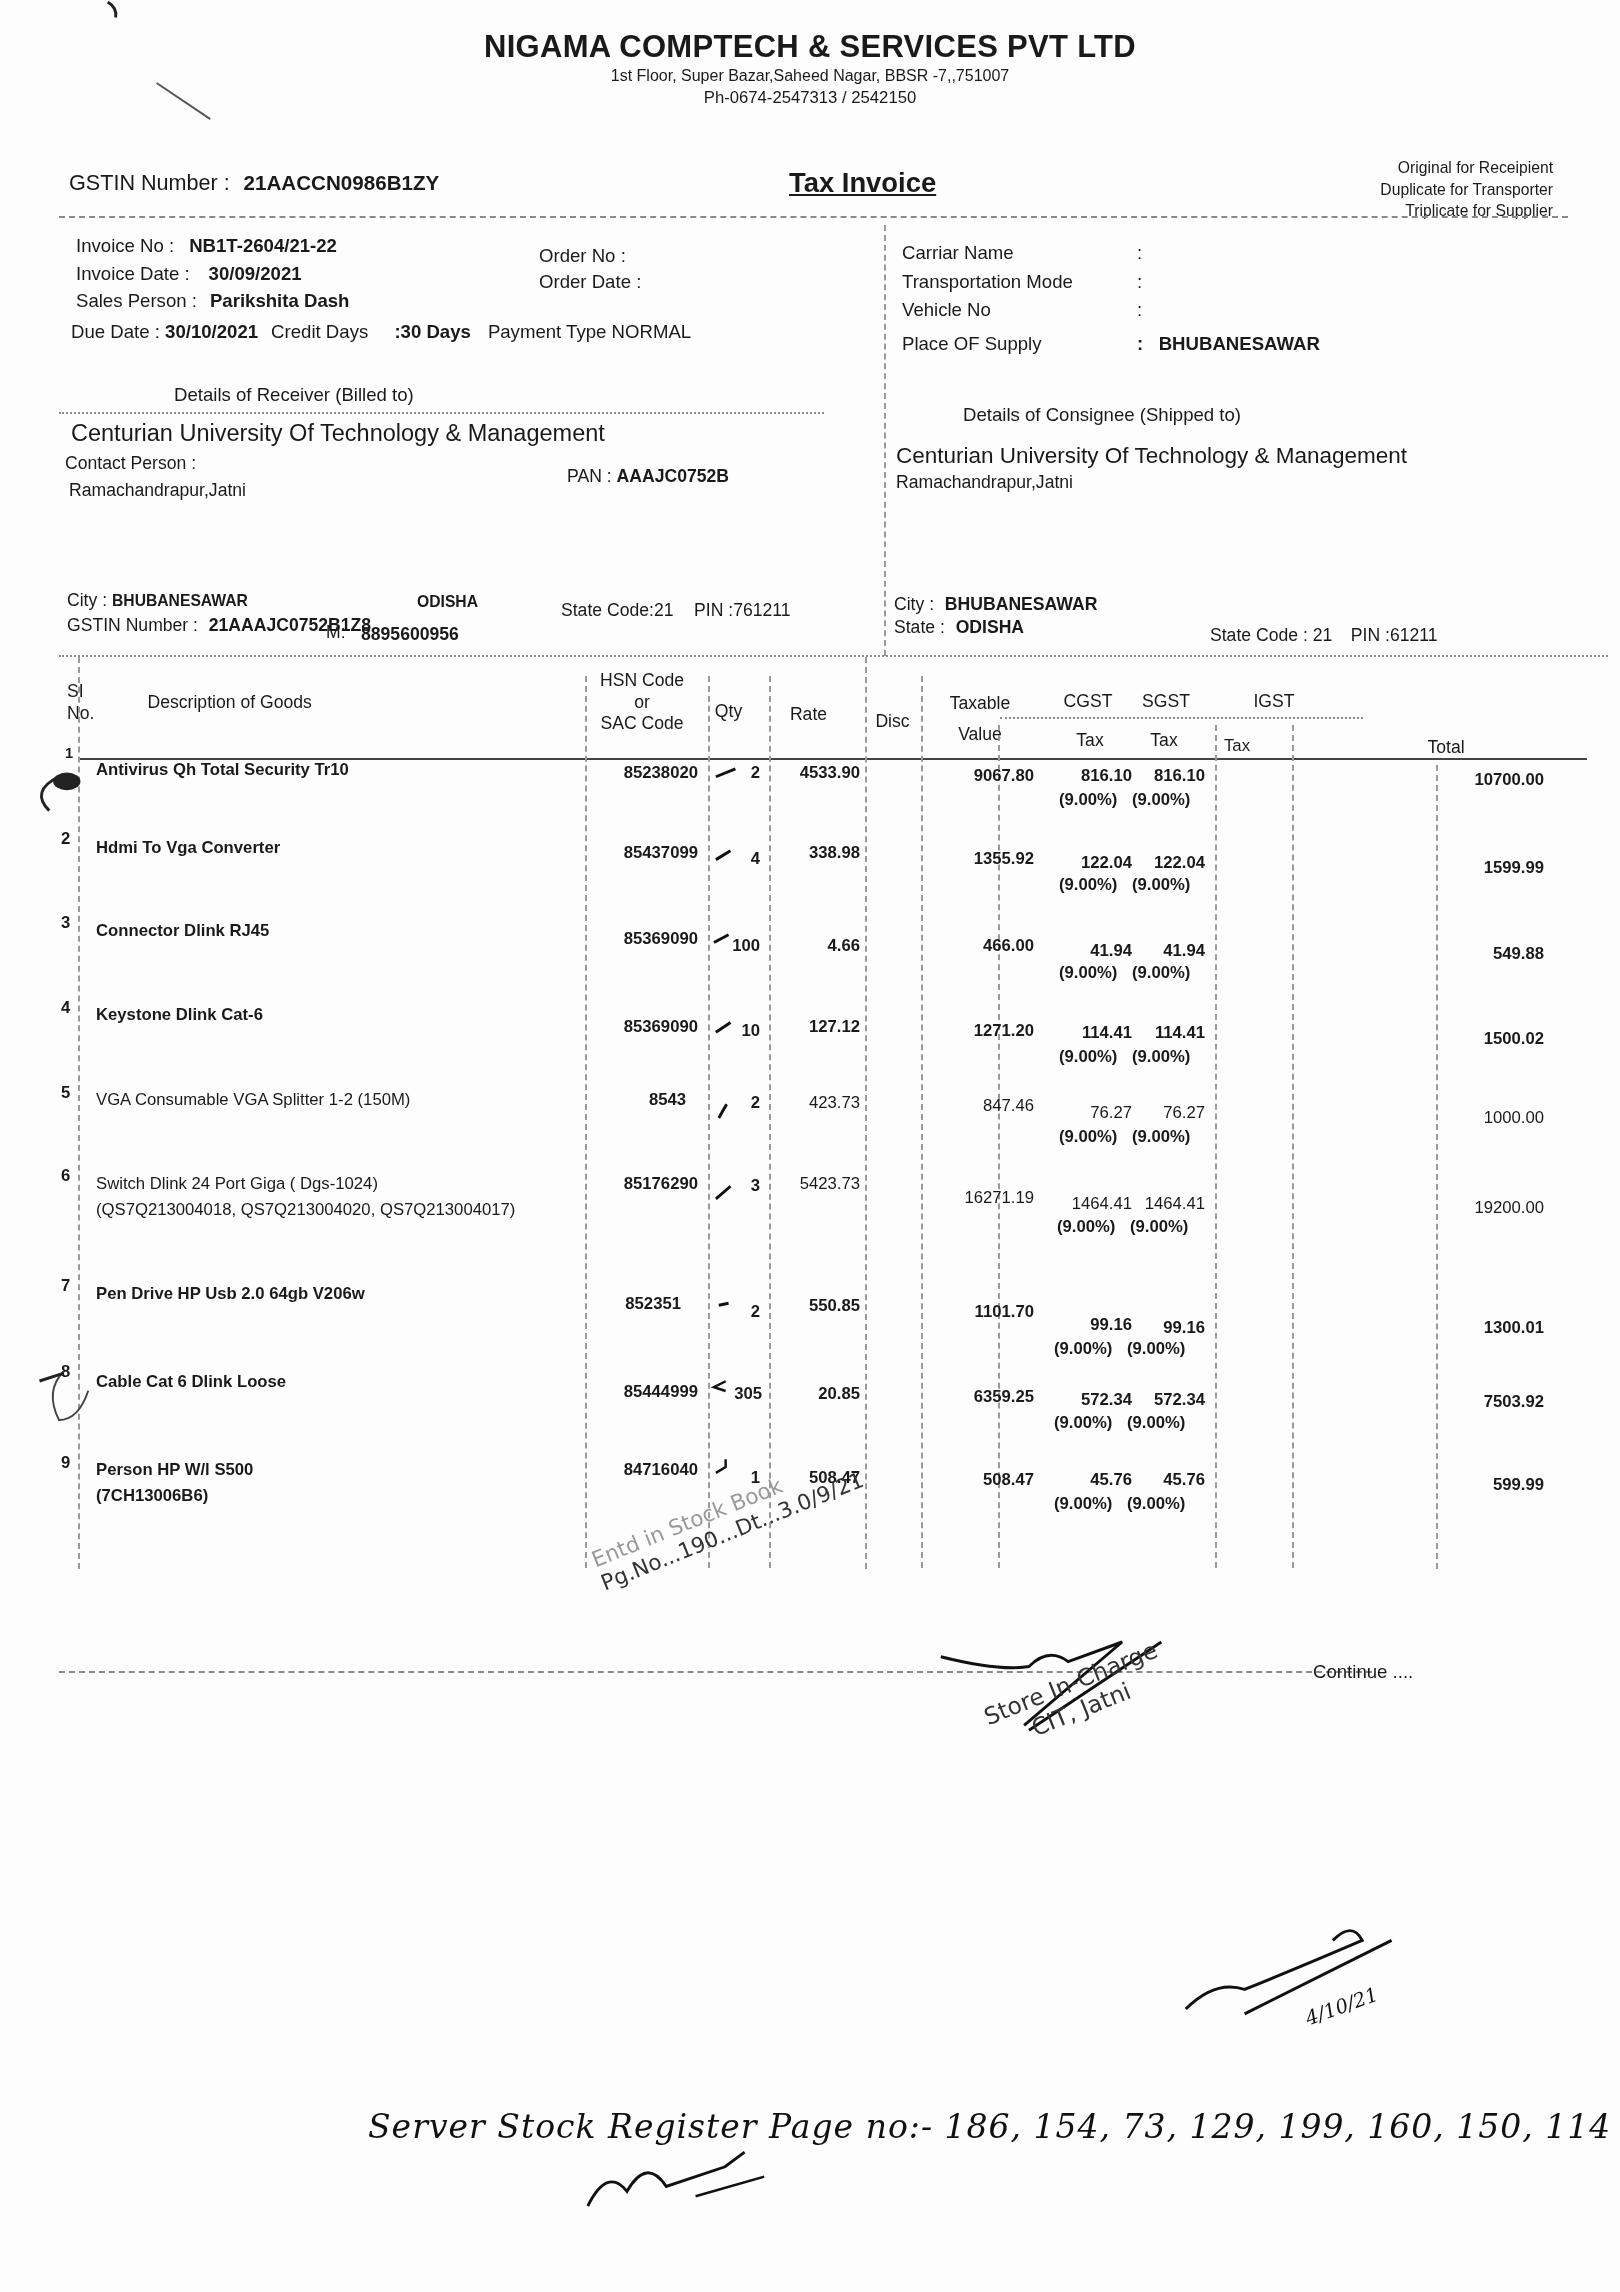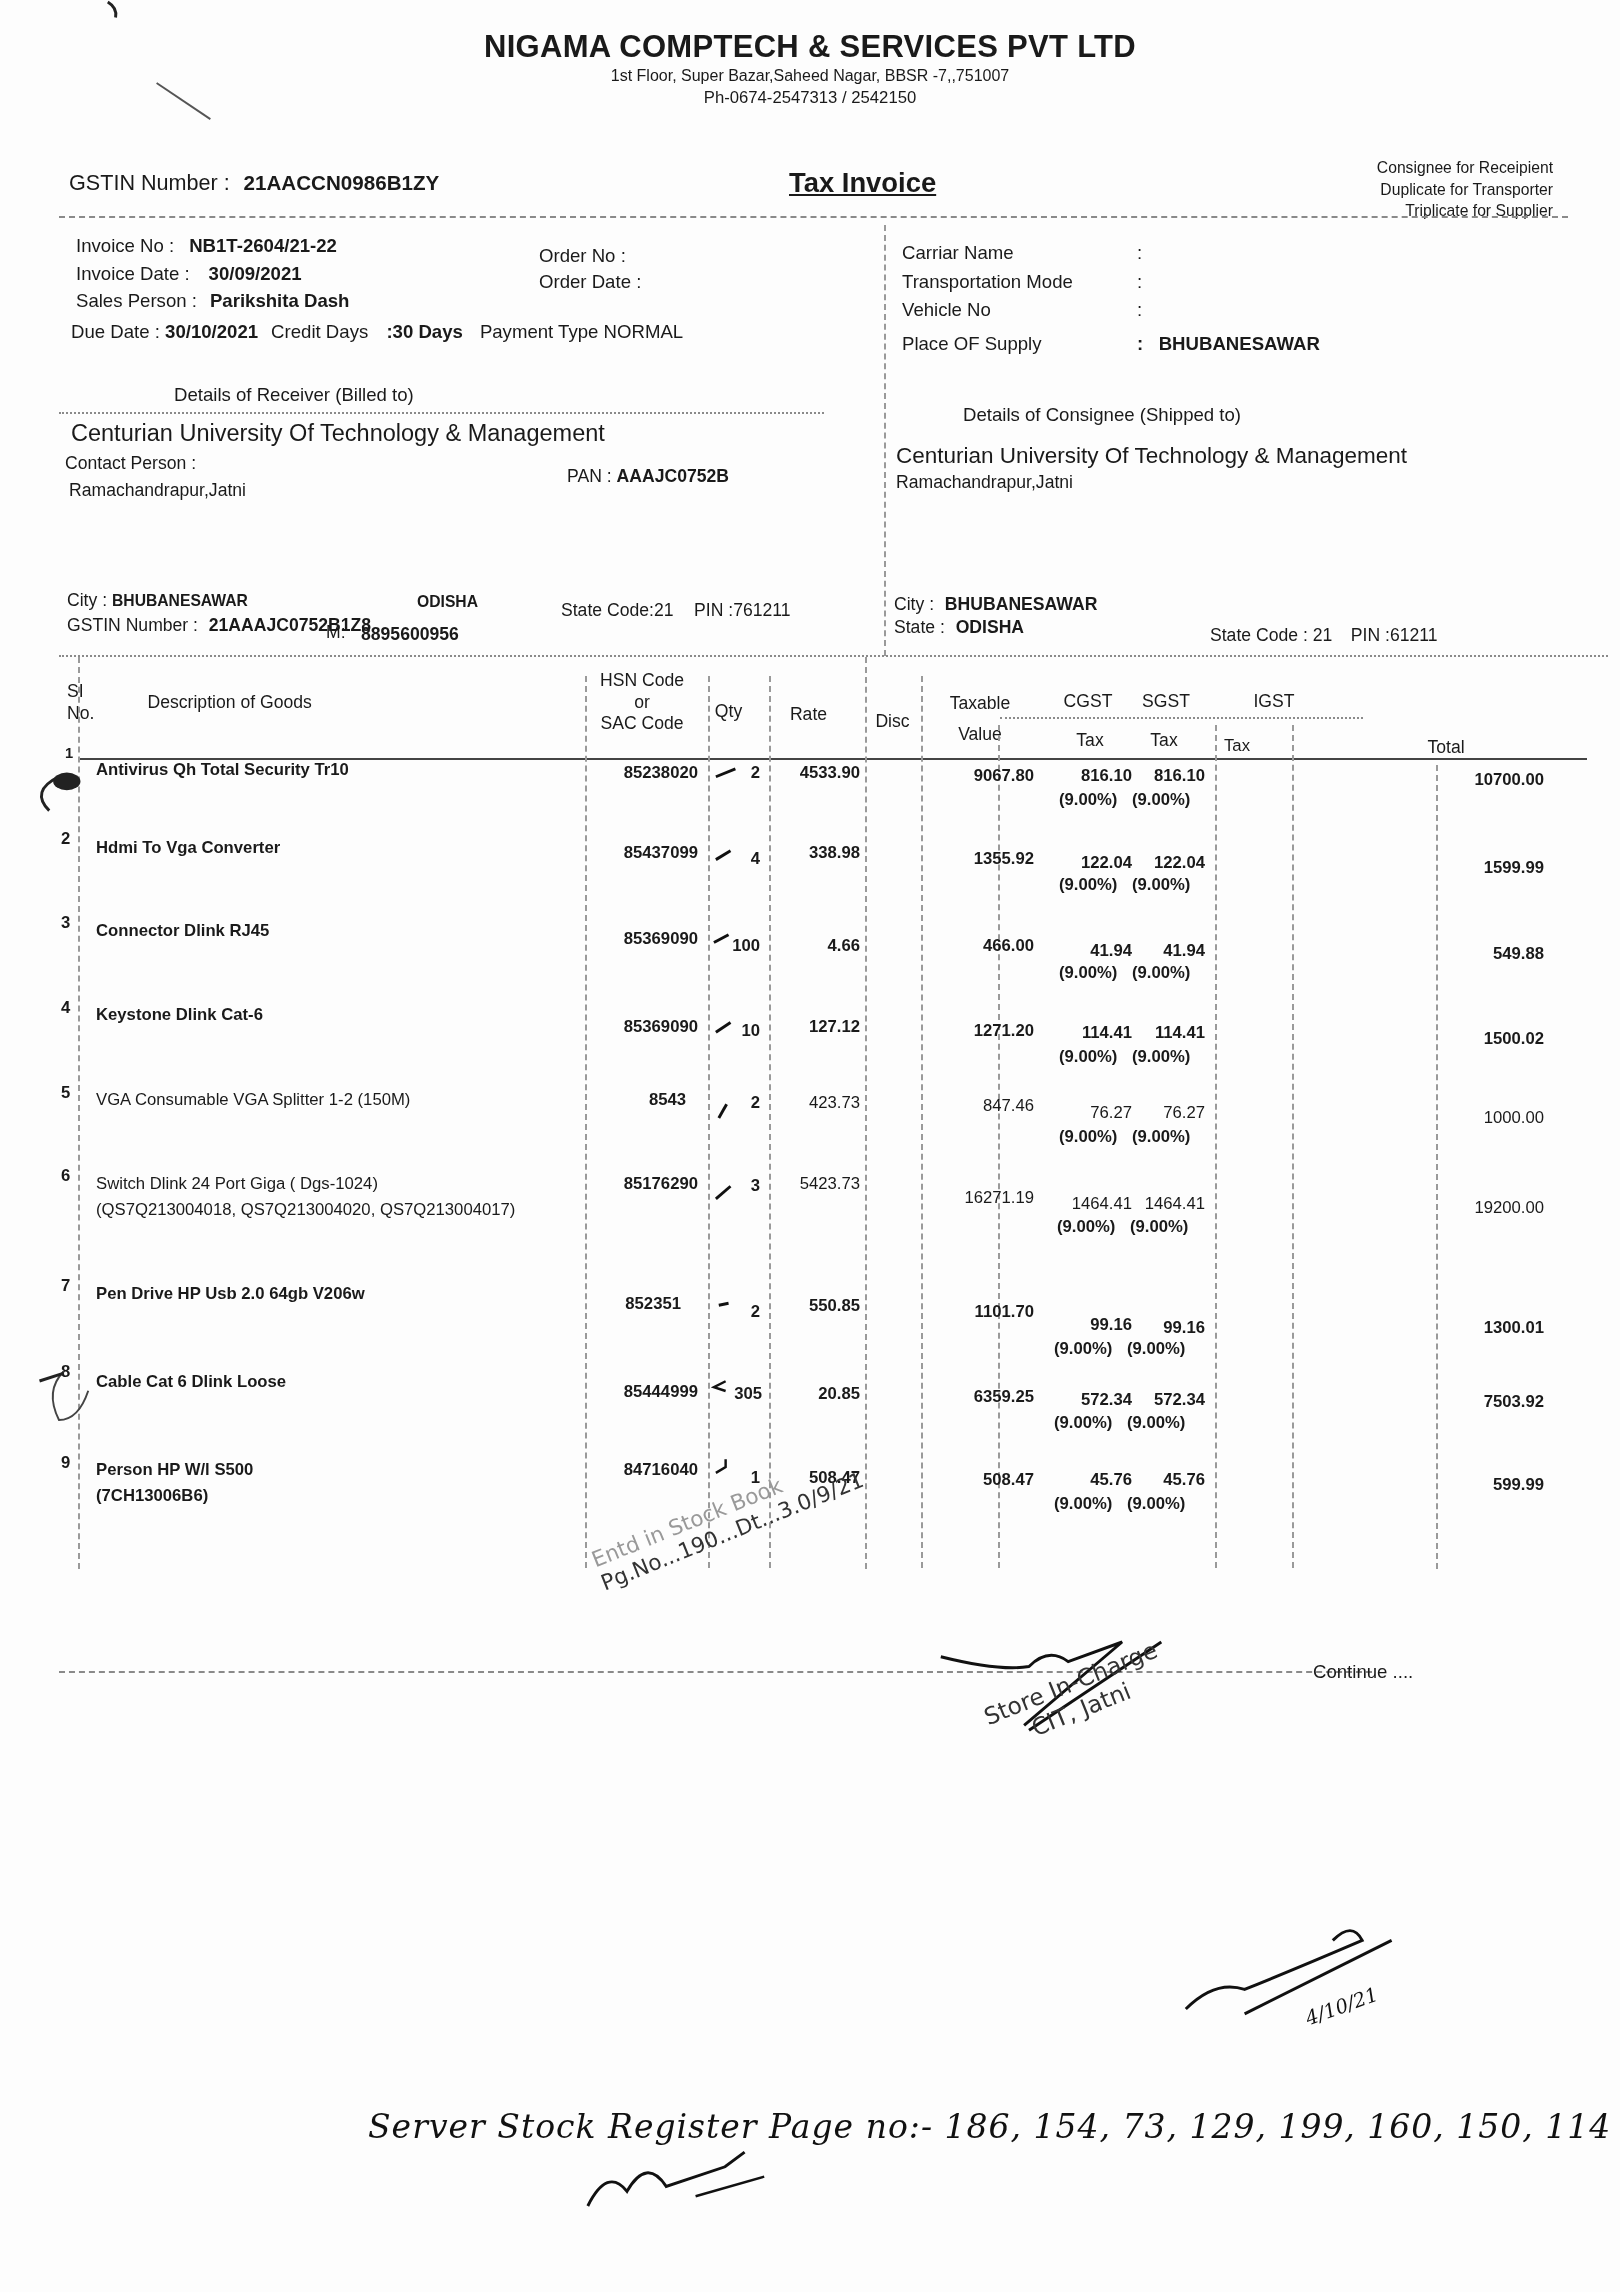--- a/index.html
+++ b/index.html
@@ -47,21 +47,21 @@
   <path d="M10 2 Q 20 8 18 18" stroke="#222" stroke-width="3" fill="none"></path>
   <line x1="60" y1="85" x2="115" y2="122" stroke="#555" stroke-width="2"></line>
 </svg>
 
 <div class="abs gstin-label">
   <span>GSTIN Number :</span>
   <b>21AACCN0986B1ZY</b>
 </div>
 <div class="abs doc-title">Tax Invoice</div>
 <div class="abs copies">
-  <div>Consignee for Receipient</div>
+  <div>Original for Receipient</div>
   <div>Duplicate for Transporter</div>
   <div>Triplicate for Supplier</div>
 </div>
 
 <div class="abs dash-line" style="top:216px;left:59px;width:1509px"></div>
 
 <div class="abs meta-row" style="top:235px;left:76px">
   <span>Invoice No :</span>
   <b style="margin-left:9.8px">NB1T-2604/21-22</b>
 </div>
@@ -70,21 +70,21 @@
   <b style="margin-left:13.7px">30/09/2021</b>
 </div>
 <div class="abs meta-row" style="top:290px;left:76px">
   <span>Sales Person :</span>
   <b style="margin-left:7.8px">Parikshita Dash</b>
 </div>
 <div class="abs meta-row" style="top:321px;left:71px">
   <span>Due Date :</span>
   <b>30/10/2021</b>
   <span style="margin-left:7.8px">Credit Days</span>
-  <b style="margin-left:13px">:30 Days</b>
+  <b style="margin-left:21px">:30 Days</b>
   <span style="margin-left:11.8px">Payment Type</span>
   <span>NORMAL</span>
 </div>
 <div class="abs meta-row" style="top:245px;left:539px">
   <span>Order No :</span>
   <span></span>
 </div>
 <div class="abs meta-row" style="top:271px;left:539px">
   <span>Order Date :</span>
   <span></span>

